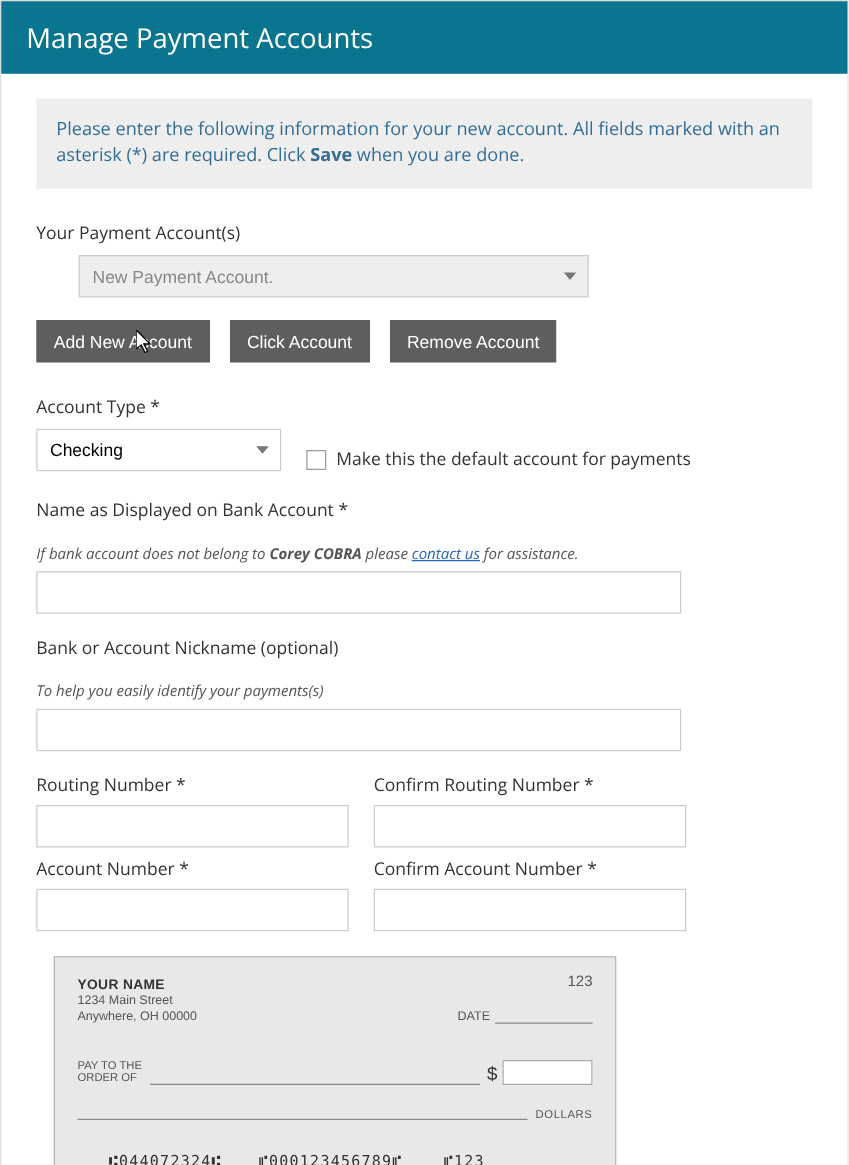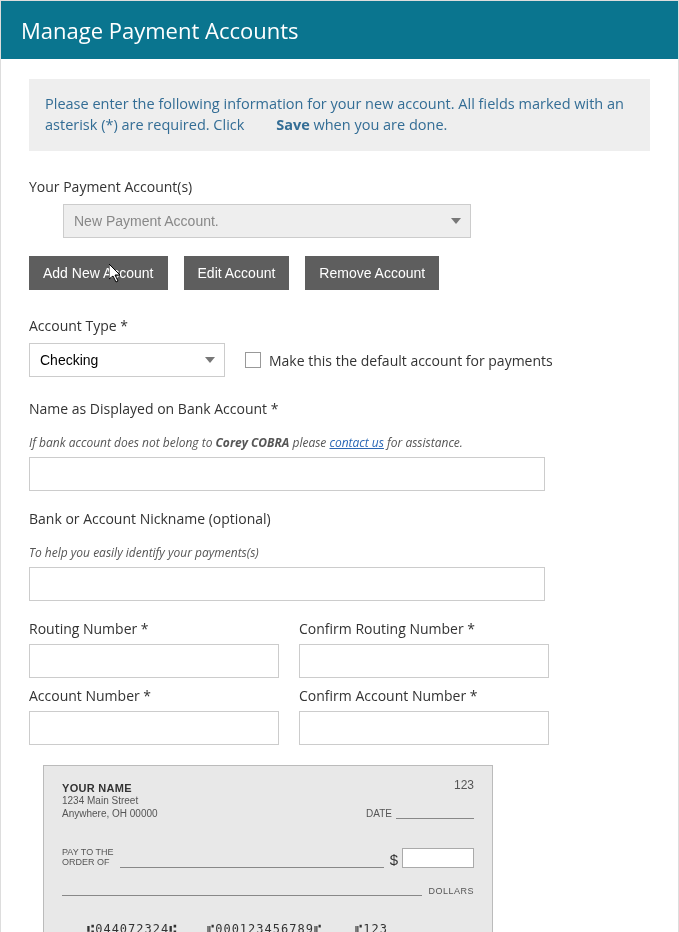--- a/index.html
+++ b/index.html
@@ -25,21 +25,21 @@
     padding: 20px 28px 22px 28px;
   }
   .infobox {
     background: #eee;
     color: #336d95;
     padding: 14px 16px 16px 16px;
     font-size: 14.5px;
     line-height: 1.45;
     margin-bottom: 26px;
   }
-  .infobox strong { font-weight: 700; margin-left: 28px; }
+  .infobox strong { font-weight: 700; }
   .section-label {
     color: #333;
     font-size: 14px;
     margin-bottom: 8px;
   }
   .select {
     width: 408px;
     height: 34px;
     background: #eeeeee;
     border: 1px solid #ccc;
@@ -78,21 +78,21 @@
     position: relative;
   }
   .cursor {
     position: absolute;
     top: 8px;
     left: 80px;
     pointer-events: none;
   }
   .two-col-row {
     display: flex;
-    align-items: center;
+    align-items: flex-end;
     gap: 20px;
     margin-bottom: 22px;
   }
   .small-select-wrap {
     position: relative;
     display: inline-block;
   }
   .small-select {
     width: 196px;
     height: 34px;
@@ -190,21 +190,21 @@
       </select>
     </div>
 
     <div class="btn-row">
       <button class="btn-gray">
         <span>Add New Account</span>
         <svg class="cursor" width="14" height="20" viewBox="0 0 14 20">
           <path d="M0 0 L0 15 L4 12 L7 18 L9 17 L6 11 L11 11 Z" fill="#fff" stroke="#000" stroke-width="1"></path>
         </svg>
       </button>
-      <button class="btn-gray">Edit Account</button>
+      <button class="btn-gray">Click Account</button>
       <button class="btn-gray">Remove Account</button>
     </div>
 
     <div class="section-label">Account Type *</div>
     <div class="two-col-row">
       <div class="small-select-wrap">
         <select class="small-select">
           <option>Checking</option>
         </select>
       </div>

